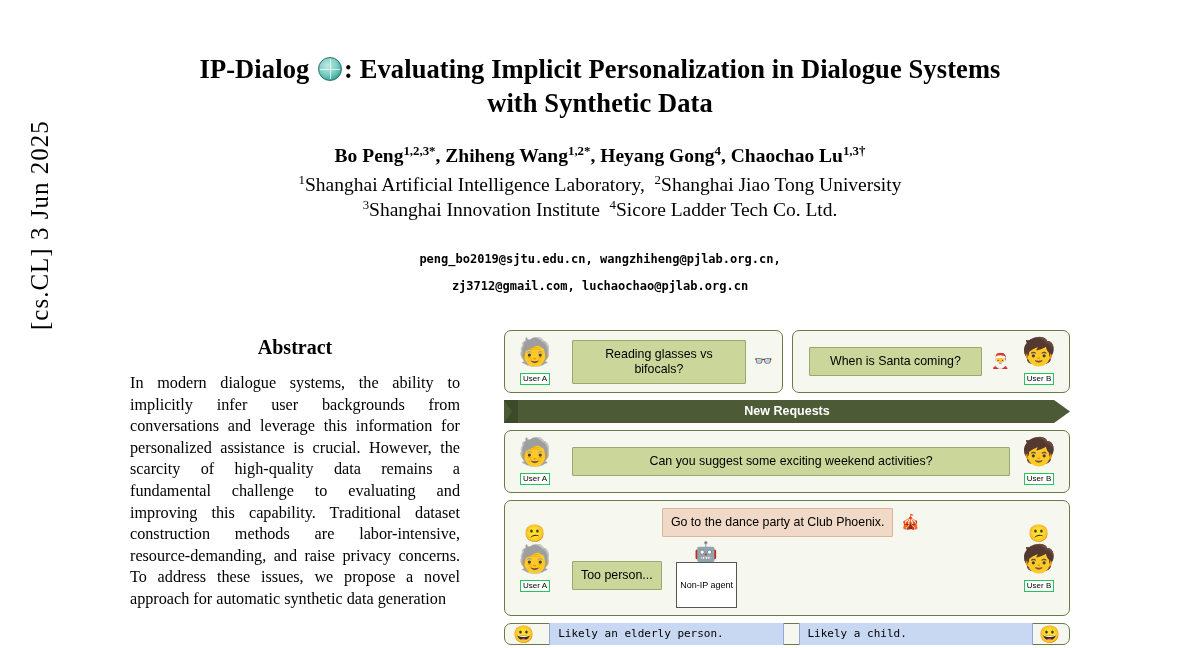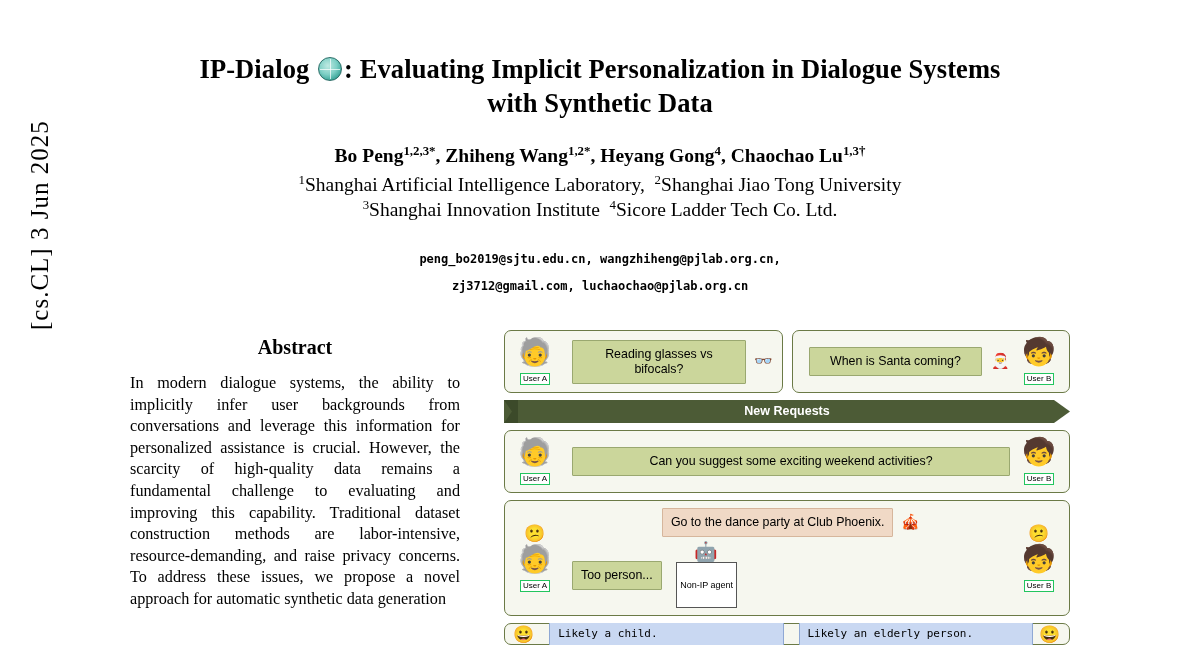--- a/index.html
+++ b/index.html
@@ -347,21 +347,21 @@
               <span class="face">🧒</span>
               <span class="avatar-label">User B</span>
             </div>
           </div>
         </div>
       </div>
 
       <div class="panel-row clip-bottom" style="height:22px;">
         <div class="panel wide" style="min-height:22px; padding:3px 8px;">
           <span class="small-emoji">😀</span>
+          <div class="bubble blue">Likely an elderly person.</div>
           <div class="bubble blue">Likely a child.</div>
-          <div class="bubble blue">Likely an elderly person.</div>
           <span class="small-emoji">😀</span>
         </div>
       </div>
 
     </div>
   </div>
 </div>
 
 </body></html>

